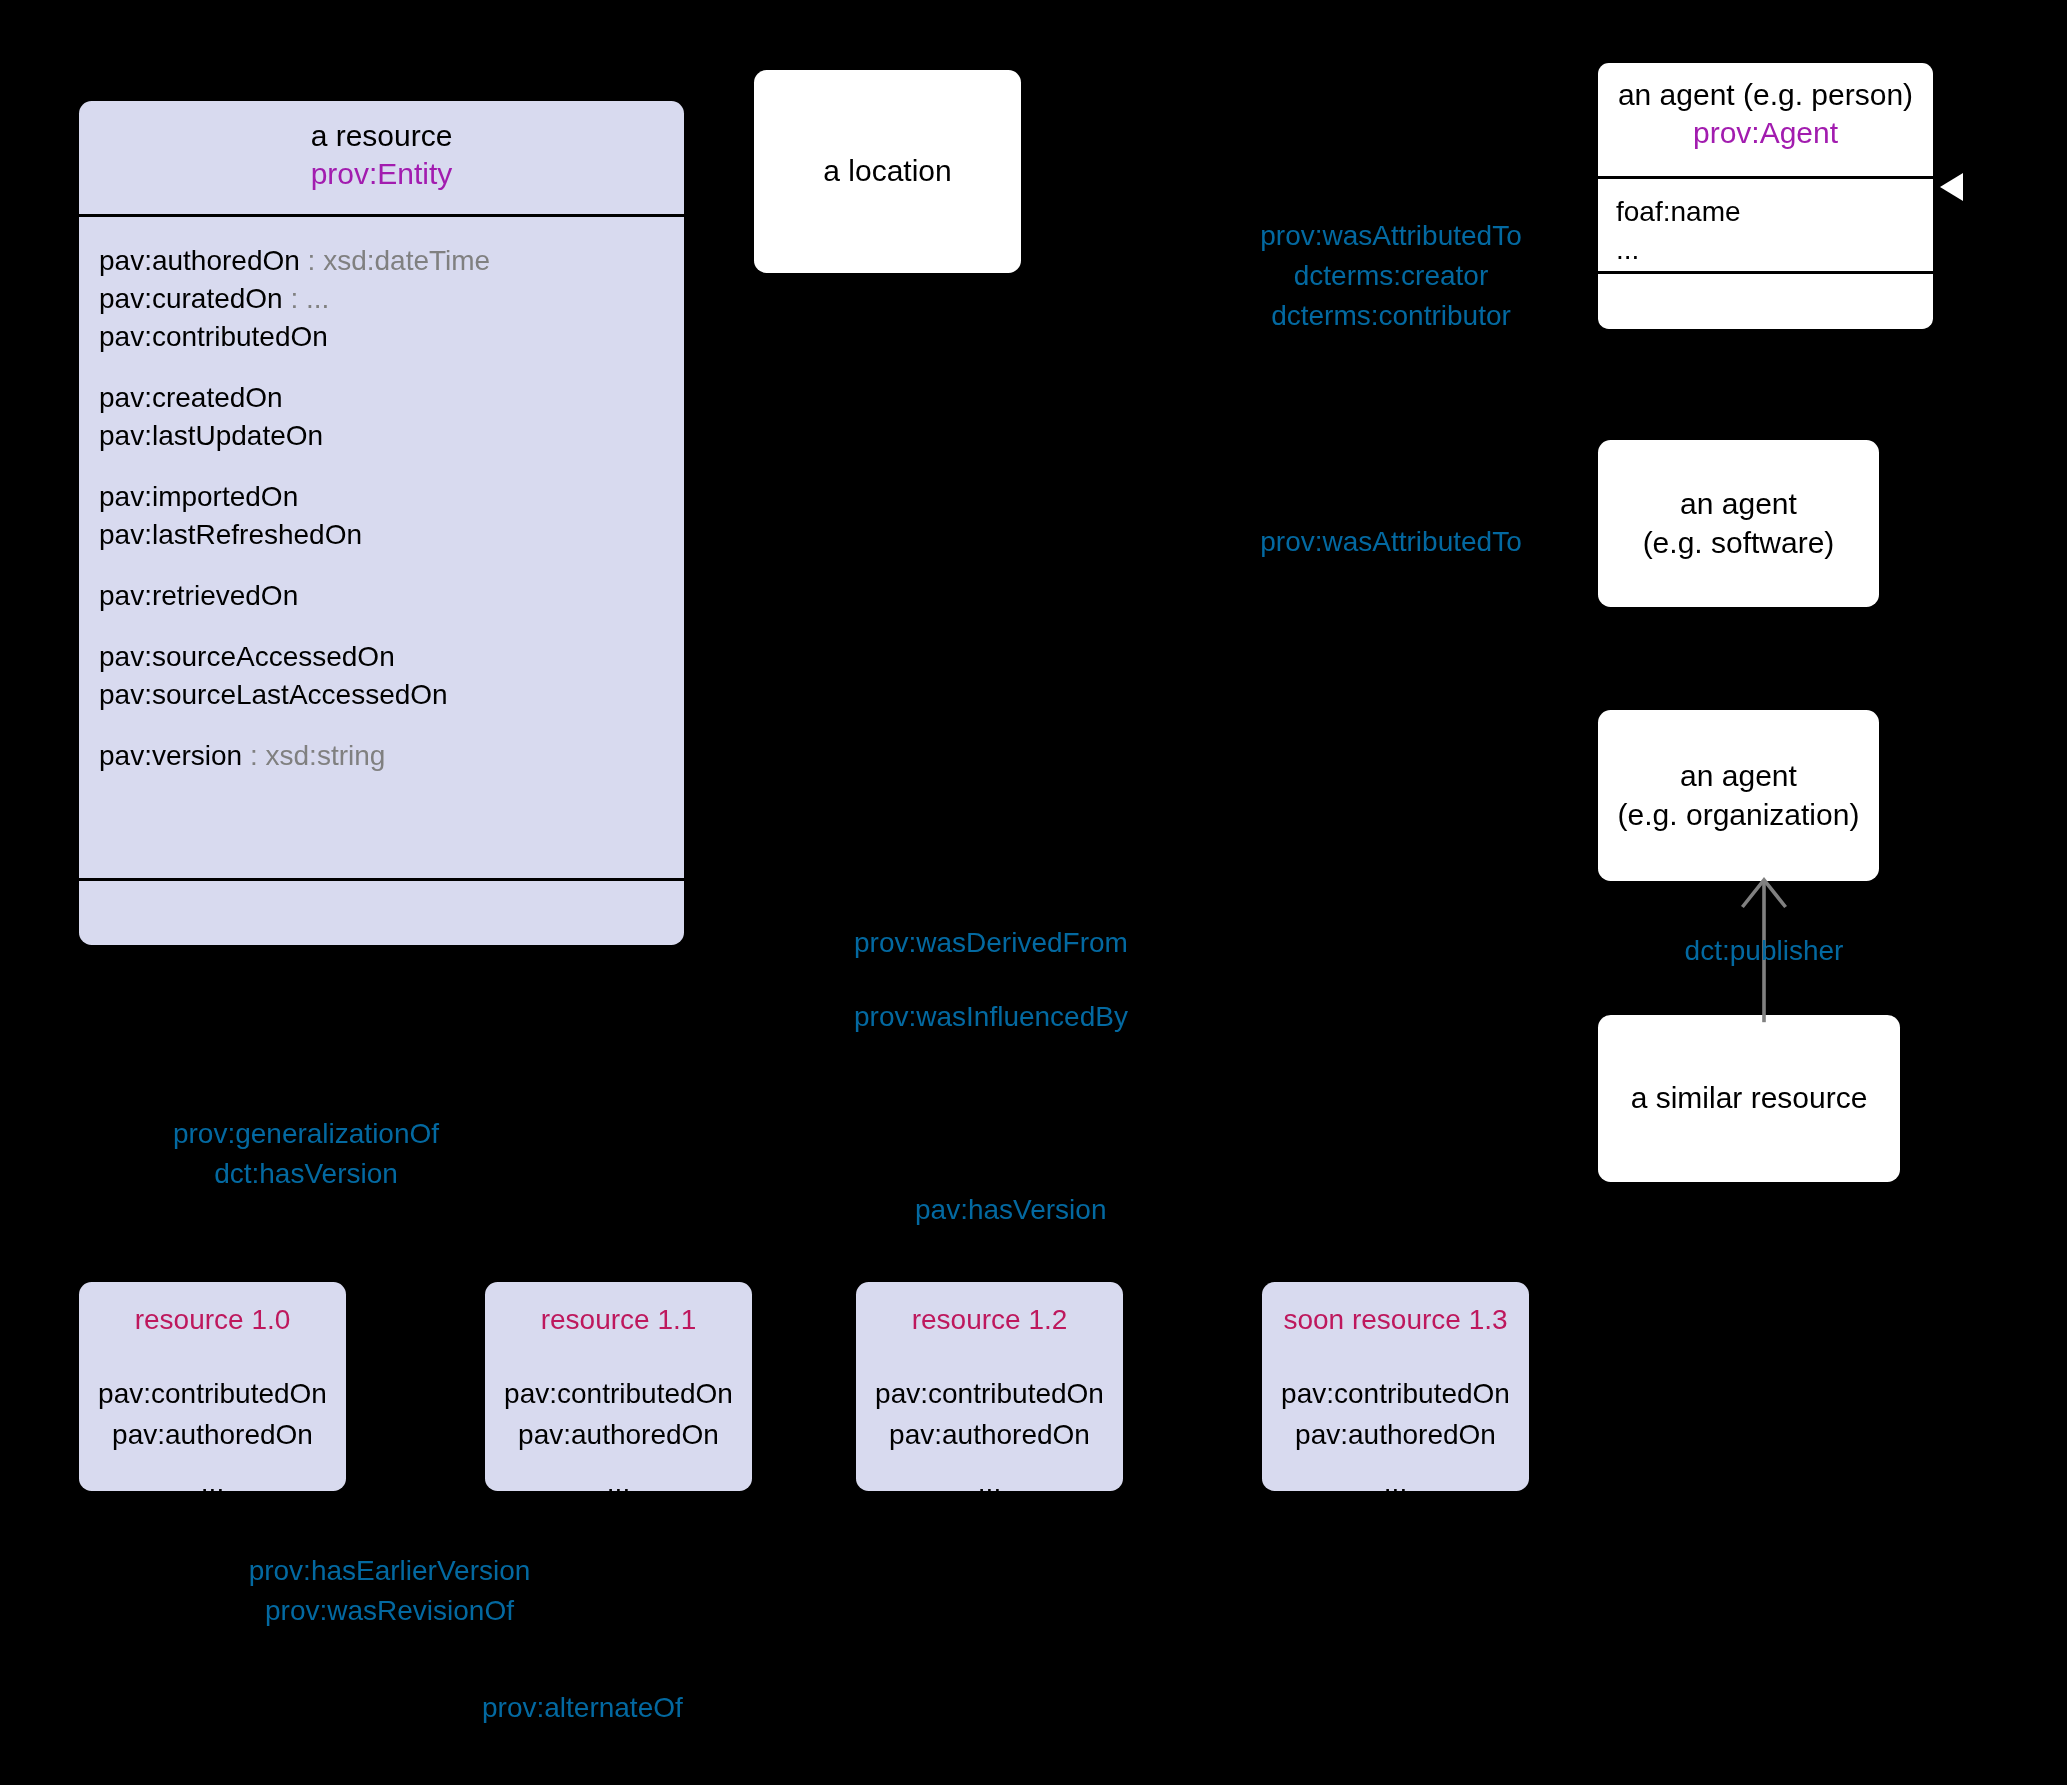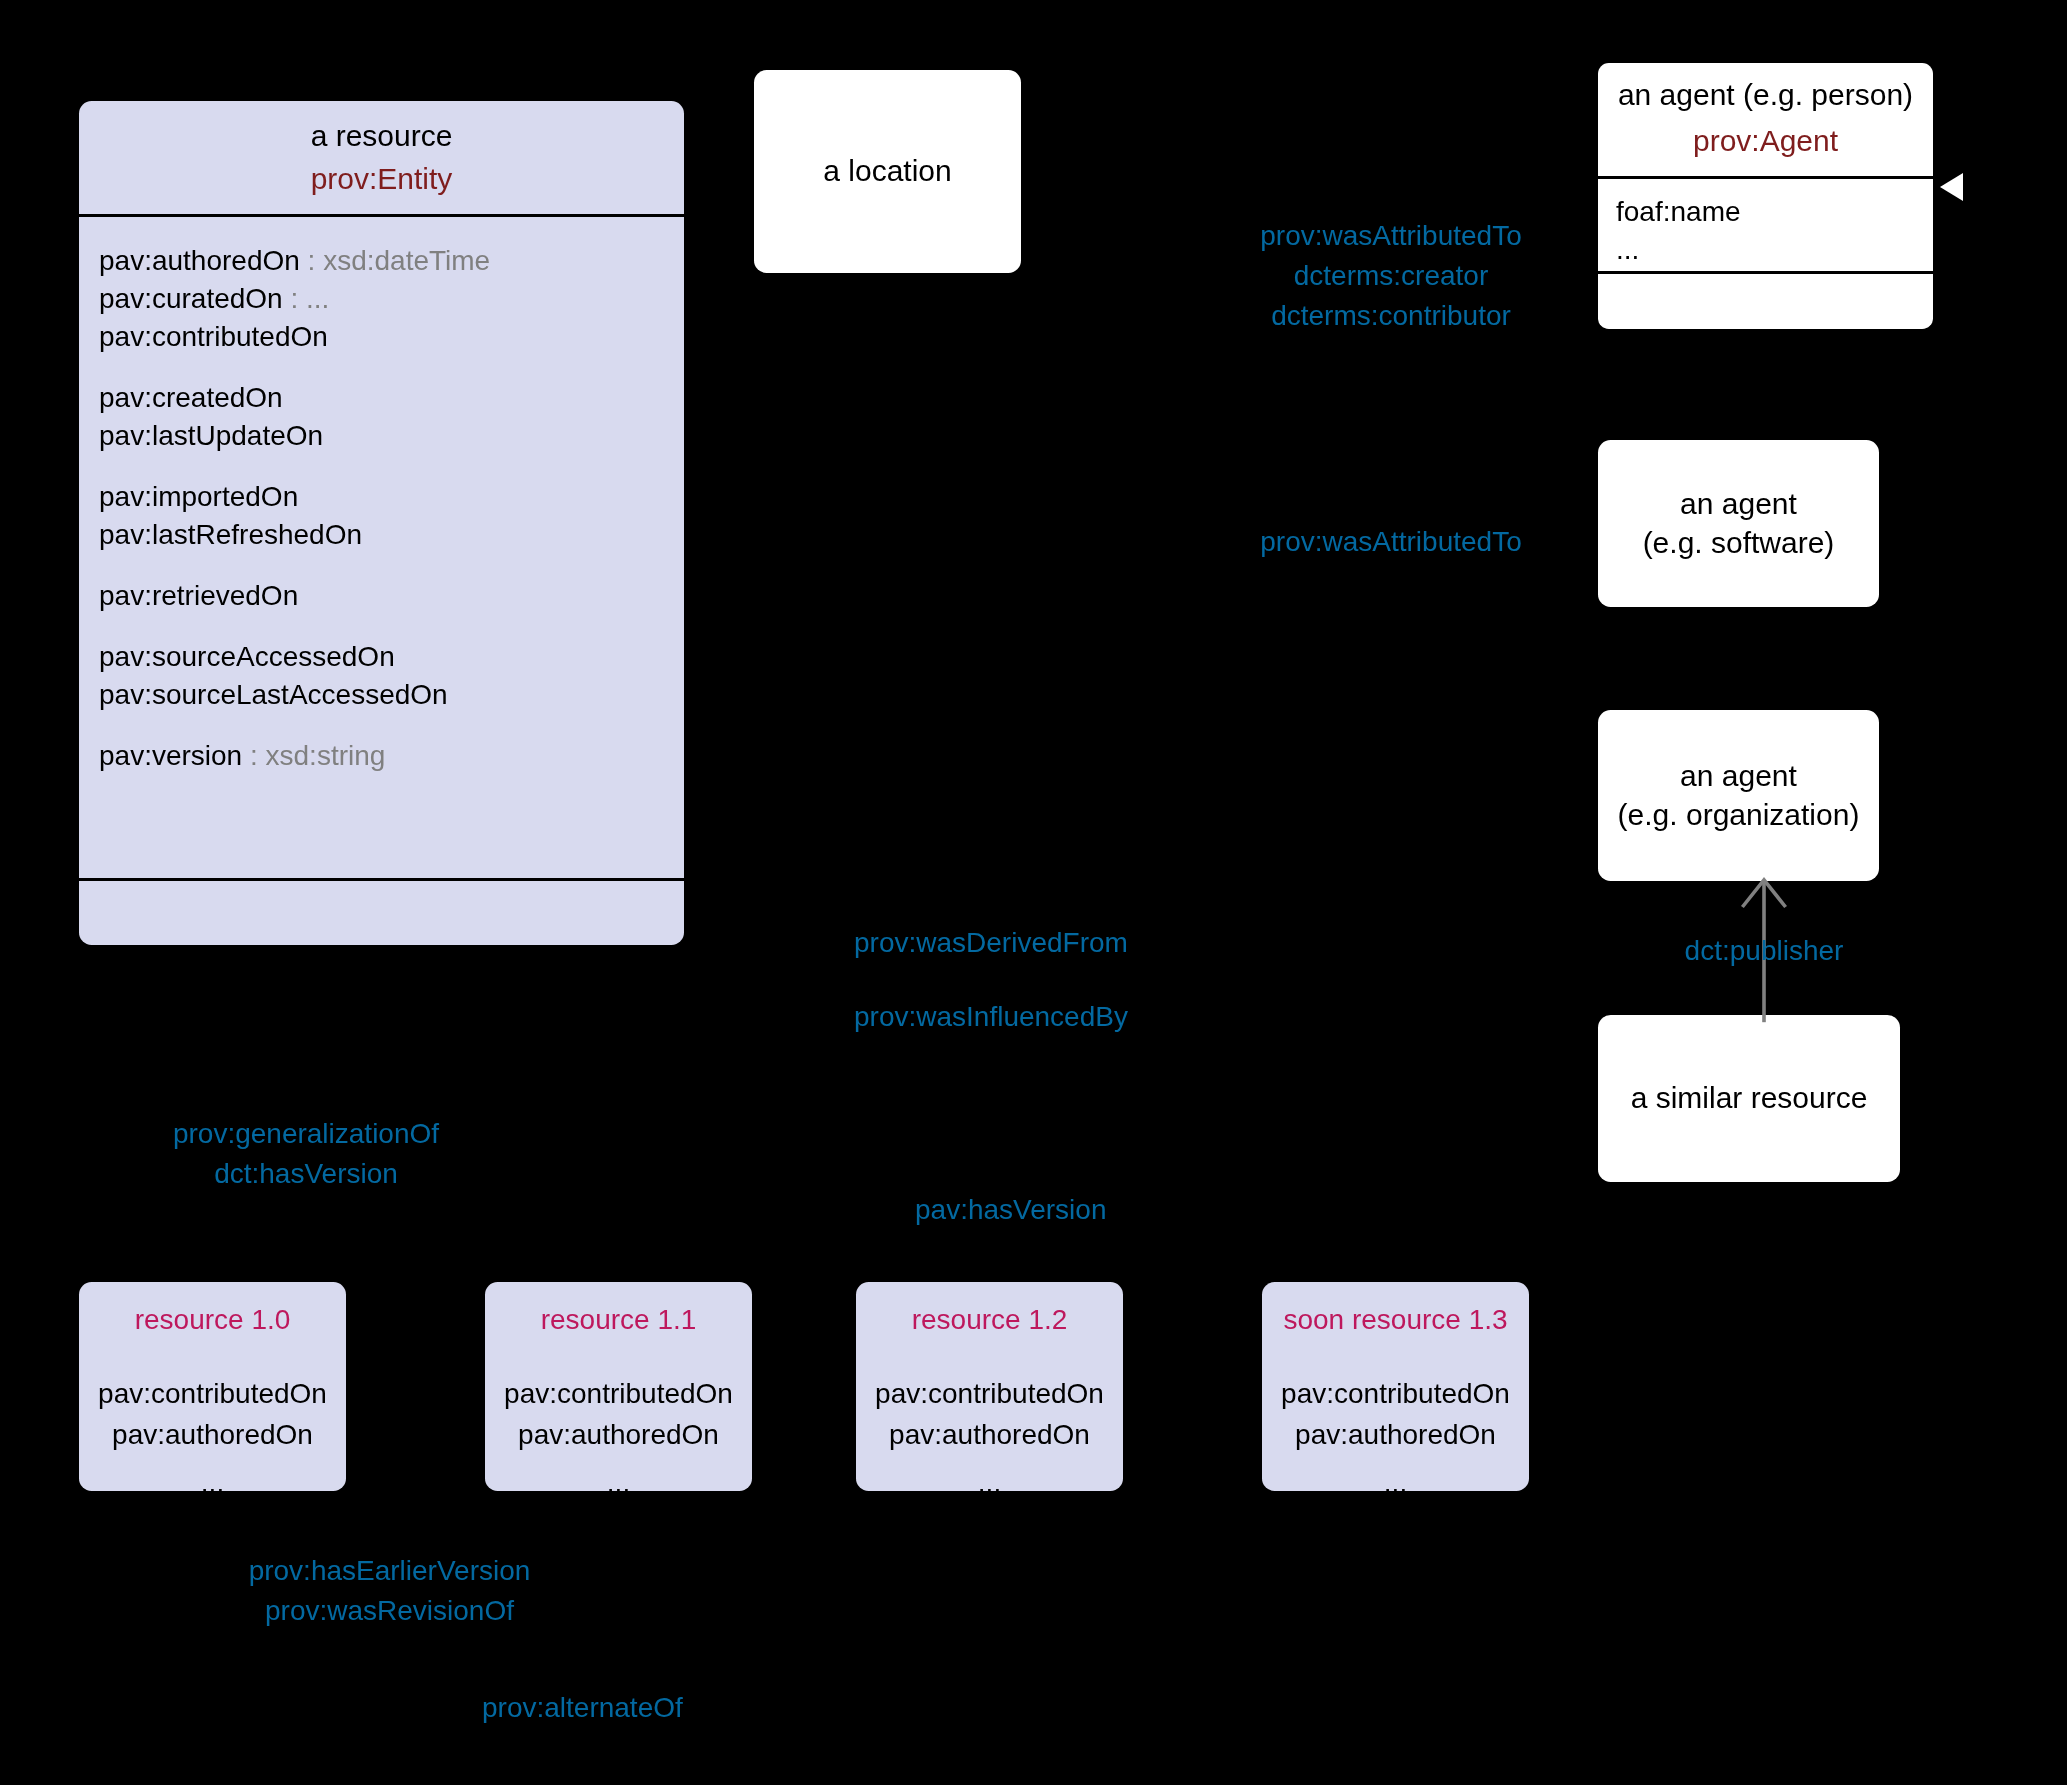--- a/index.html
+++ b/index.html
@@ -26,37 +26,37 @@
     display: flex;
     flex-direction: column;
   }
   .node.white  { background: #ffffff; }
   .node.lav    { background: #d8daef; }
 
   .compartment {
     box-sizing: border-box;
     display: flex;
     flex-direction: column;
-    justify-content: space-between;
+    justify-content: flex-start;
   }
   .compartment + .compartment { border-top: 3.6px solid #000000; }
 
   .title-block {
     text-align: center;
     padding: 16px 14.4px;
   }
   .title-main {
     font-size: 30px;
     color: #000000;
     line-height: 1.28;
     white-space: pre-line;
   }
   .title-sub {
     font-size: 30px;
-    color: #7f1d1d;
+    color: #a21caf;
     line-height: 1.28;
   }
 
   .attr-block {
     padding: 25px 20px;
   }
   .attr-line {
     font-size: 28px;
     color: #000000;
     line-height: 1.35;

